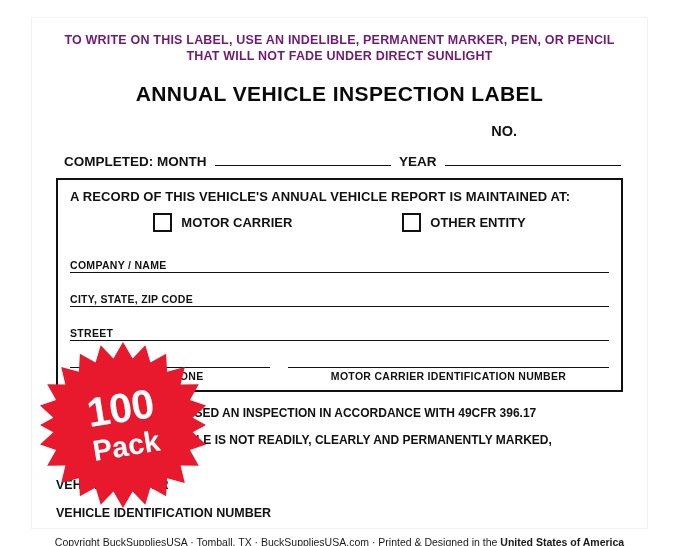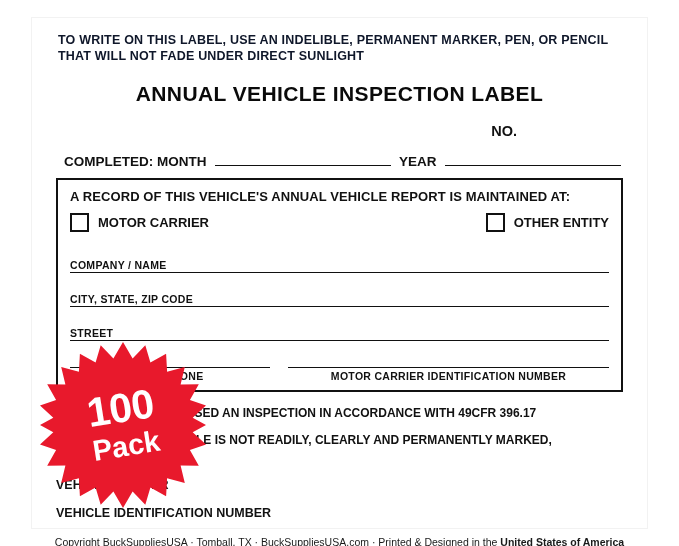--- a/index.html
+++ b/index.html
@@ -20,27 +20,27 @@
     position: absolute;
     left: 32px;
     top: 18px;
     width: 615px;
     height: 510px;
     background: #ffffff;
     box-shadow: 0 0 0 1px #f2f2f2;
   }
 
   .top-warning {
-    text-align: left;
+    text-align: center;
     font-size: 12.5px;
     font-weight: bold;
     letter-spacing: 0.2px;
     line-height: 1.28;
     margin: 14px 26px 12px 26px;
-    color: #0f172a;
+    color: #701a75;
   }
 
   .main-title {
     text-align: center;
     font-size: 21px;
     font-weight: bold;
     letter-spacing: 0.4px;
     margin-top: 18px;
     color: #0a0a0a;
   }
@@ -77,21 +77,21 @@
   }
   .record-head {
     font-size: 13px;
     font-weight: bold;
     letter-spacing: 0.1px;
     margin-bottom: 9px;
   }
 
   .checks-row {
     display: flex;
-    justify-content: space-between;
+    justify-content: center;
     gap: 110px;
     margin-bottom: 14px;
   }
   .check-item {
     display: flex;
     align-items: center;
     gap: 9px;
     font-size: 13px;
     font-weight: bold;
   }

